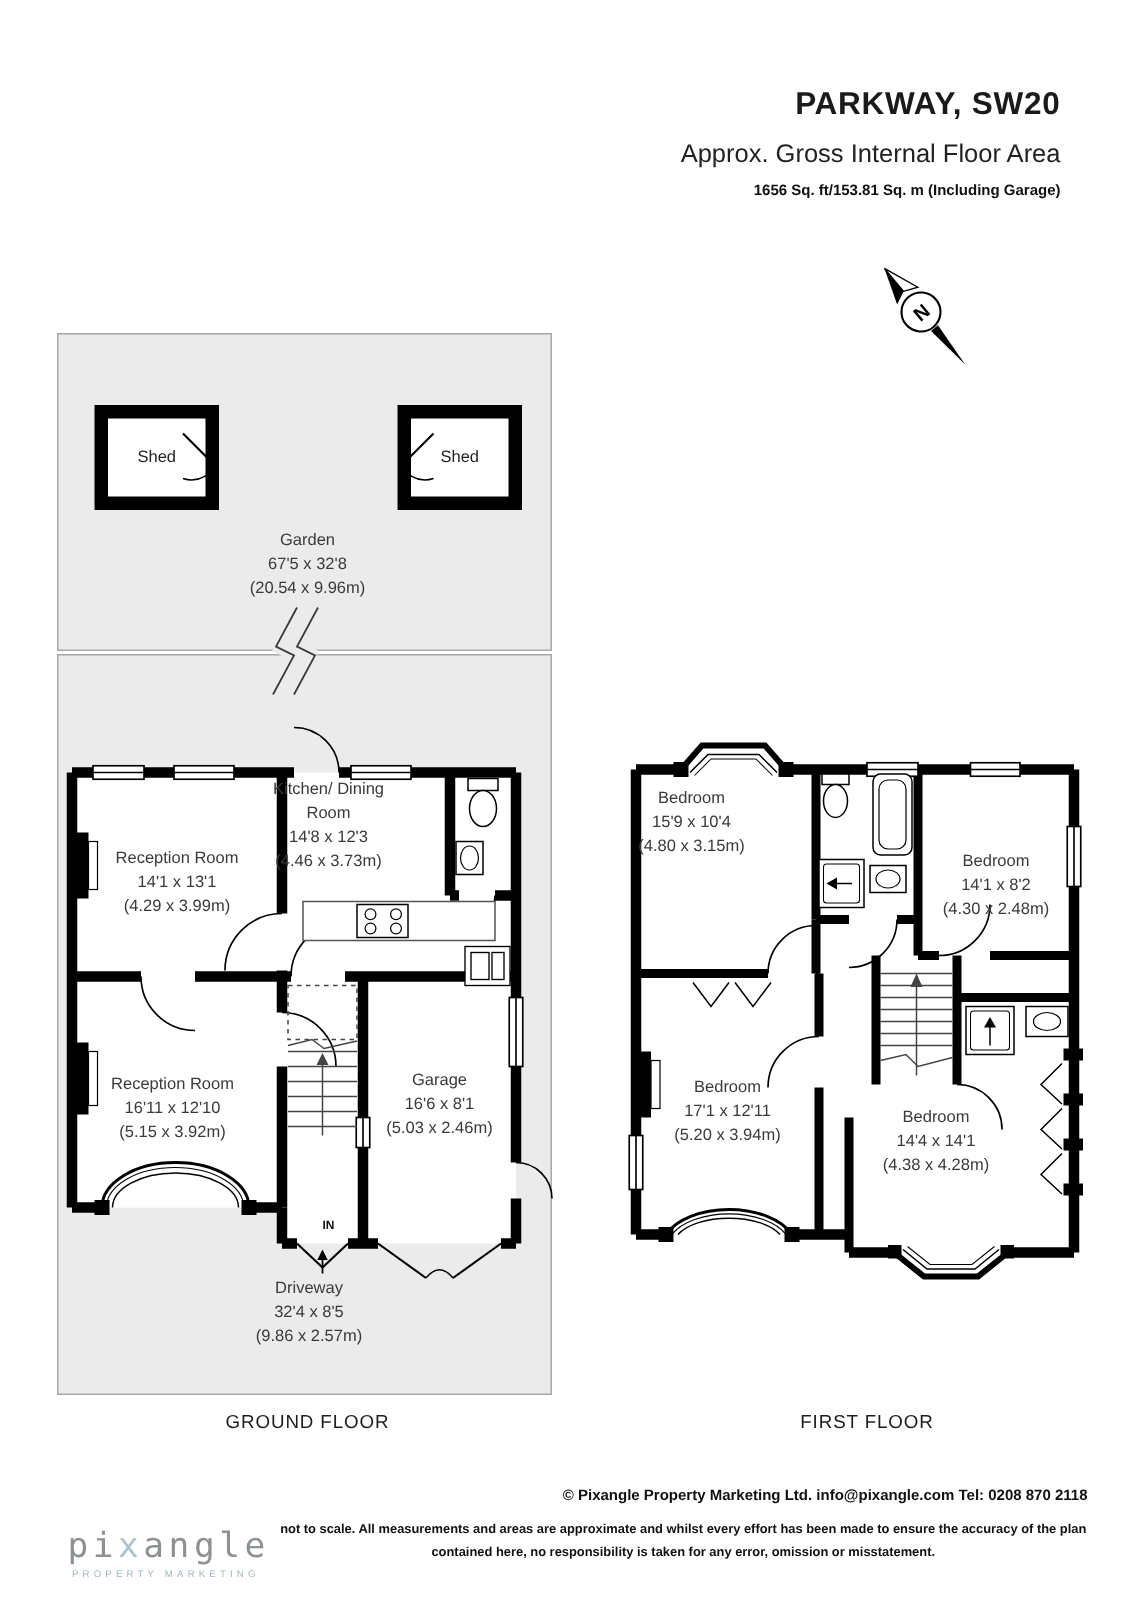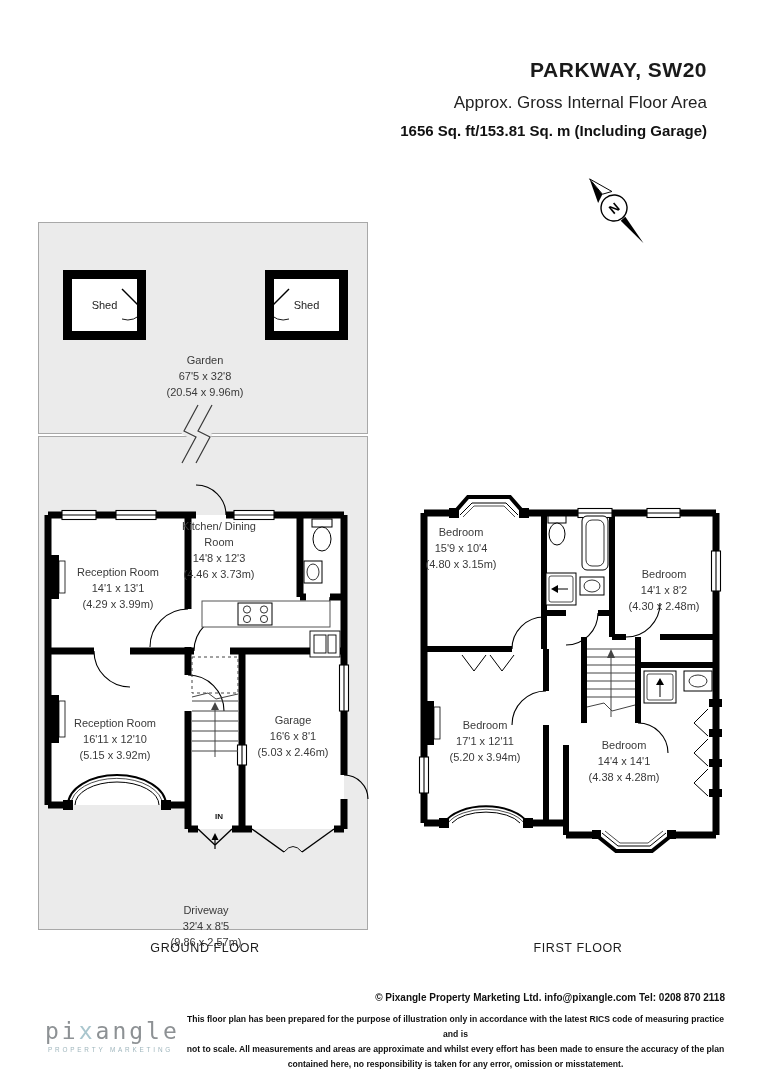--- a/index.html
+++ b/index.html
@@ -4,21 +4,21 @@
 <style>
   html,body{margin:0;padding:0;}
   body{
     width:764px;height:1080px;position:relative;background:#ffffff;
     font-family:"Liberation Sans", sans-serif;color:#222;overflow:hidden;
   }
   
   .hdr{position:absolute;top:58px;right:57px;text-align:right;}
   .hdr .title{font-size:21px;font-weight:bold;letter-spacing:.5px;color:#1a1a1a;}
   .hdr .subtitle{font-size:17px;margin-top:11px;color:#222;}
-  .hdr .area{font-size:15px;font-weight:bold;margin-top:9px;color:#111;}
+  .hdr .area{font-size:10px;font-weight:bold;margin-top:9px;color:#111;}
   
   .gray{position:absolute;background:#ebebeb;border:1px solid #a8a8a8;box-sizing:border-box;}
   
   .shed{position:absolute;width:83px;height:70px;border:9px solid #000;background:#fff;
         box-sizing:border-box;display:flex;align-items:center;justify-content:center;margin-top:35px;}
   .shed .lbl{font-size:11px;color:#222;}
   
   .room-label{position:absolute;transform:translateX(-50%);text-align:center;
               font-size:11px;line-height:16px;color:#3a3a3a;white-space:nowrap;}
   .room-label.wrap{white-space:normal;width:92px;}
@@ -212,21 +212,21 @@
 <div class="room-label" style="left:115px;top:715px;">
   <div>Reception Room</div>
   <div>16'11 x 12'10</div>
   <div>(5.15 x 3.92m)</div>
 </div>
 <div class="room-label" style="left:293px;top:712px;">
   <div>Garage</div>
   <div>16'6 x 8'1</div>
   <div>(5.03 x 2.46m)</div>
 </div>
-<div class="room-label" style="left:206px;top:902px;">
+<div class="room-label" style="left:206px;top:851px;">
   <div>Driveway</div>
   <div>32'4 x 8'5</div>
   <div>(9.86 x 2.57m)</div>
 </div>
 <div class="in-label" style="left:219px;top:812px;">IN</div>
 <div class="floor-label" style="left:205px;top:941px;">GROUND FLOOR</div>
 
 <svg style="left:416px;top:505px;" width="316" height="352" viewBox="0 0 316 352">
 
   <polygon points="8,8 300,8 300,330 150,330 150,318 8,318" fill="#fff"></polygon>
@@ -384,16 +384,15 @@
   <div>(4.38 x 4.28m)</div>
 </div>
 <div class="floor-label" style="left:578px;top:941px;">FIRST FLOOR</div>
 
 <div class="logo">
   <div class="word"><span>pi</span><span class="x">x</span><span>angle</span></div>
   <div class="sub">PROPERTY MARKETING</div>
 </div>
 <div class="copyright">© Pixangle Property Marketing Ltd. info@pixangle.com Tel: 0208 870 2118</div>
 <div class="disclaimer">
-  <div>This floor plan has been prepared for the purpose of illustration only in accordance with the latest RICS code of measuring practice and is</div>
   <div>not to scale. All measurements and areas are approximate and whilst every effort has been made to ensure the accuracy of the plan</div>
   <div>contained here, no responsibility is taken for any error, omission or misstatement.</div>
 </div>
 
 </body></html>

